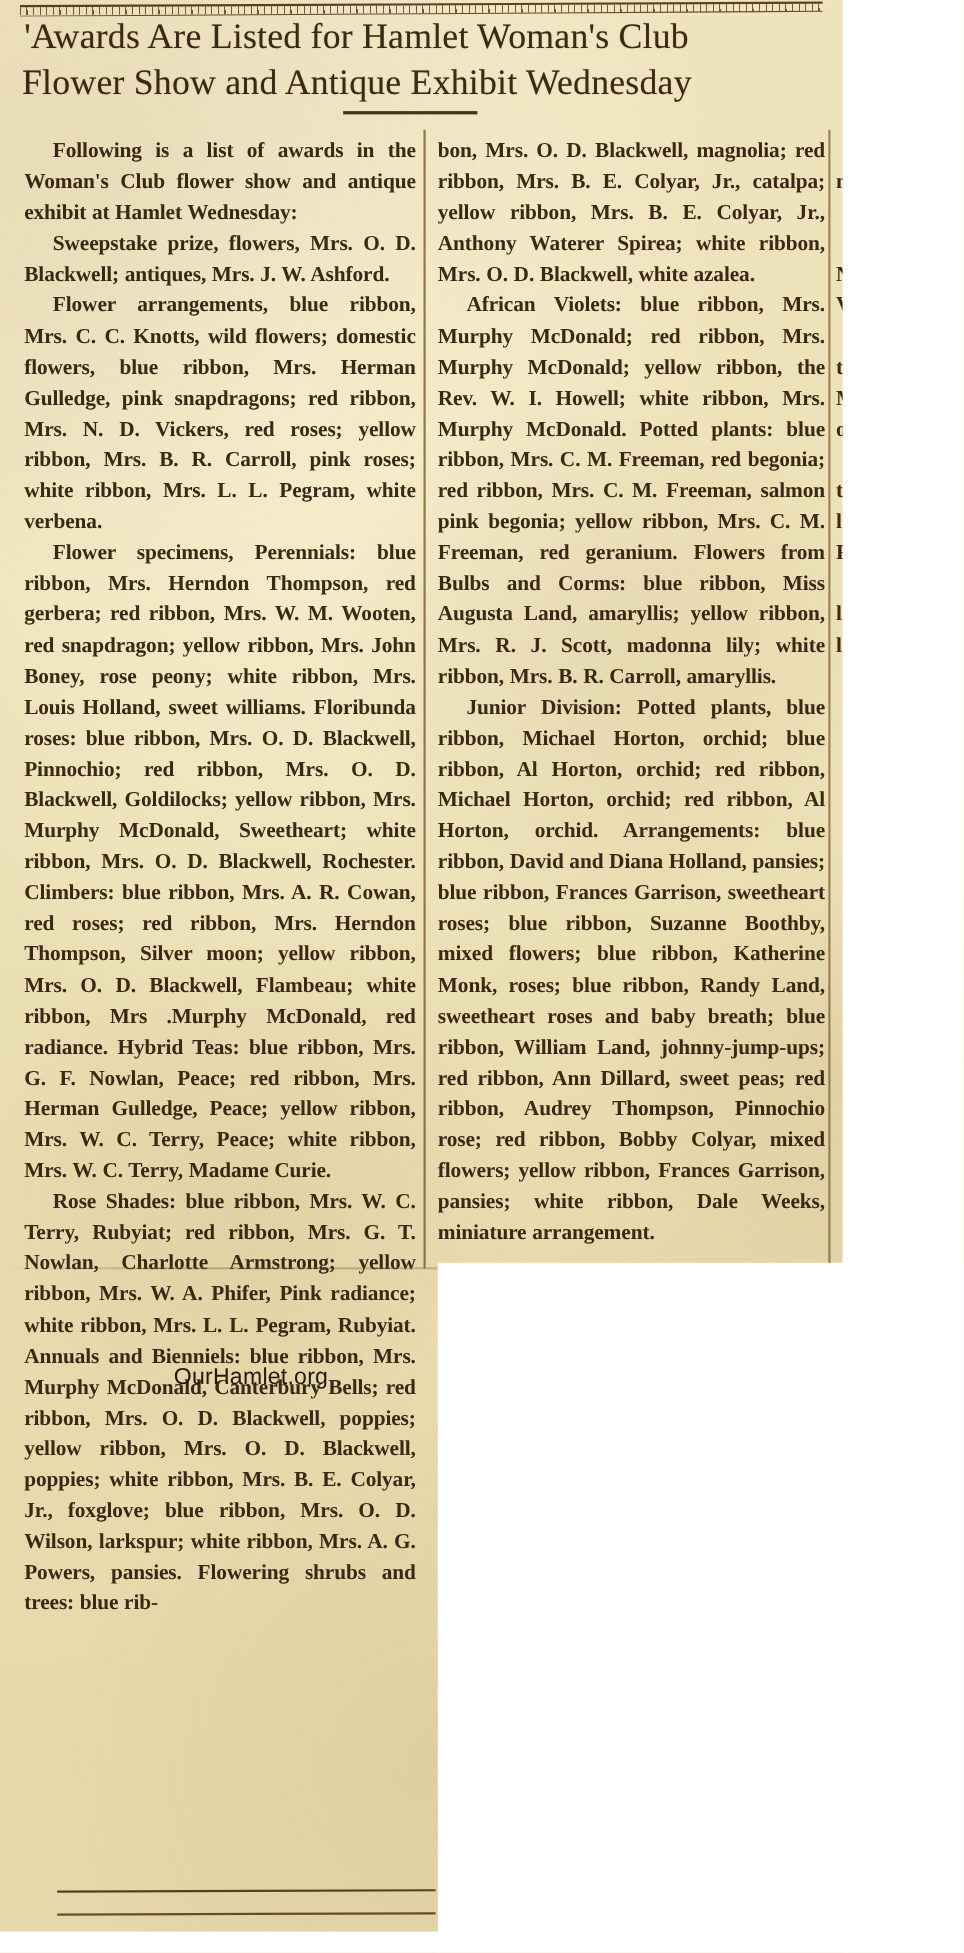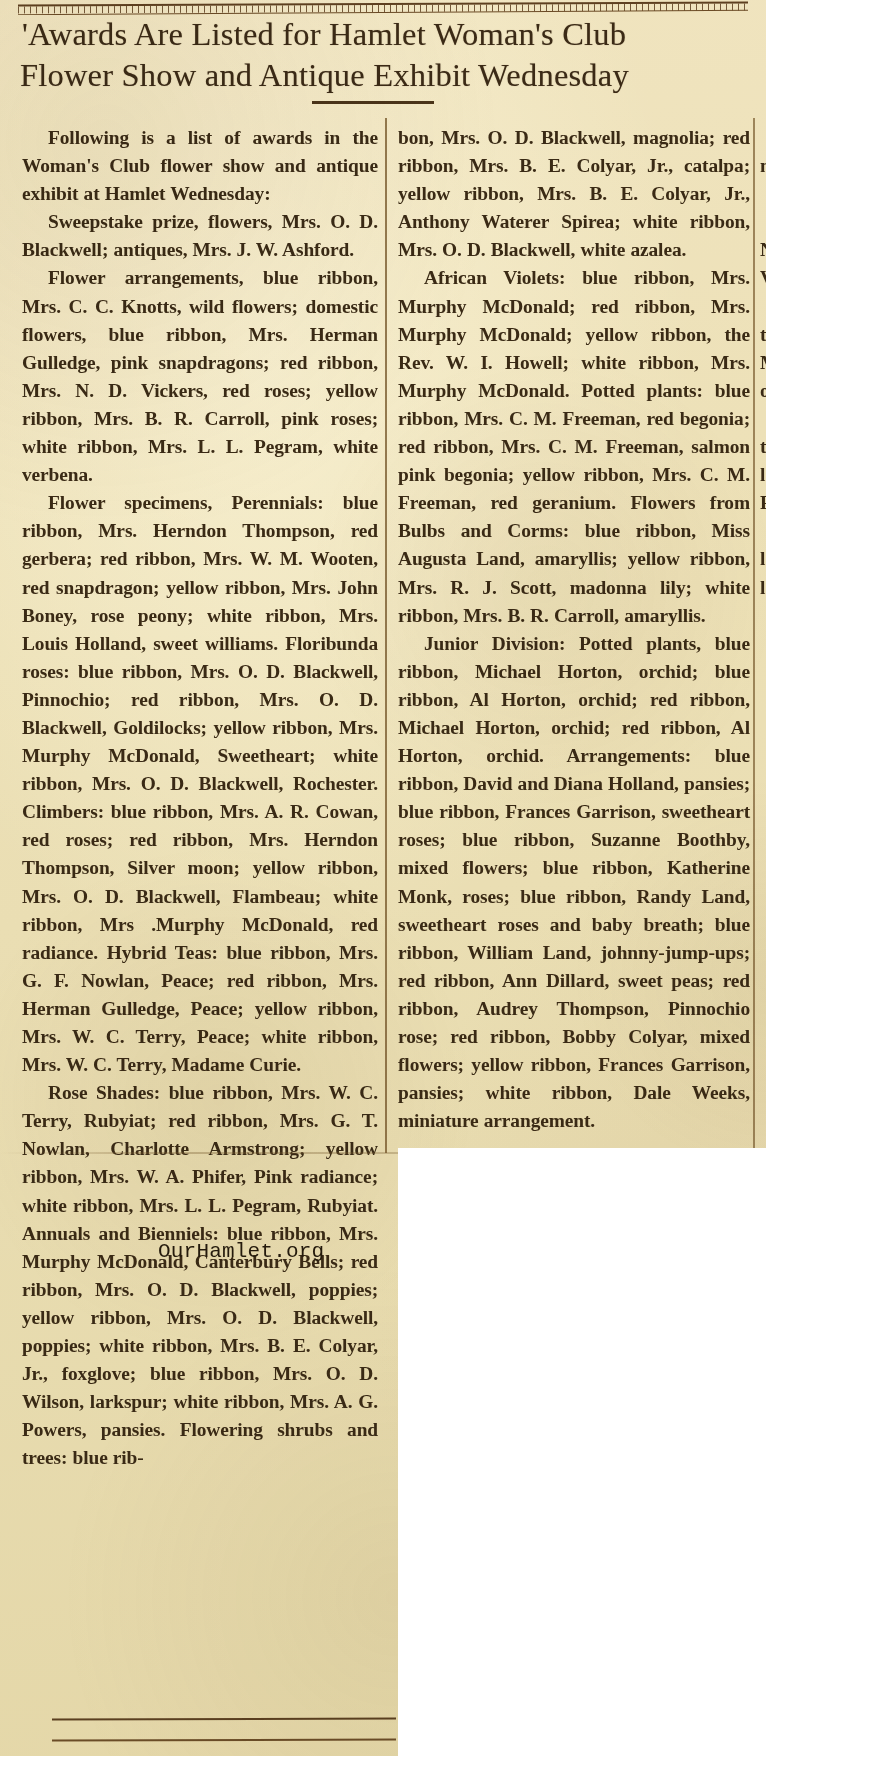--- a/index.html
+++ b/index.html
@@ -177,21 +177,21 @@
     height: 1030px;
     white-space: nowrap;
   }
   #col-sliver .sl { height: 28.1px; }
 
   
   #watermark {
     position: absolute;
     left: 158px;
     top: 1240px;
-    font-family: Liberation Mono, monospace;
+    font-family: Liberation Sans, sans-serif;
     font-size: 21px;
     line-height: 24px;
     color: #241a0c;
     letter-spacing: 0.2px;
     font-weight: 400;
   }
 
   
   #grain {
     position: absolute;

